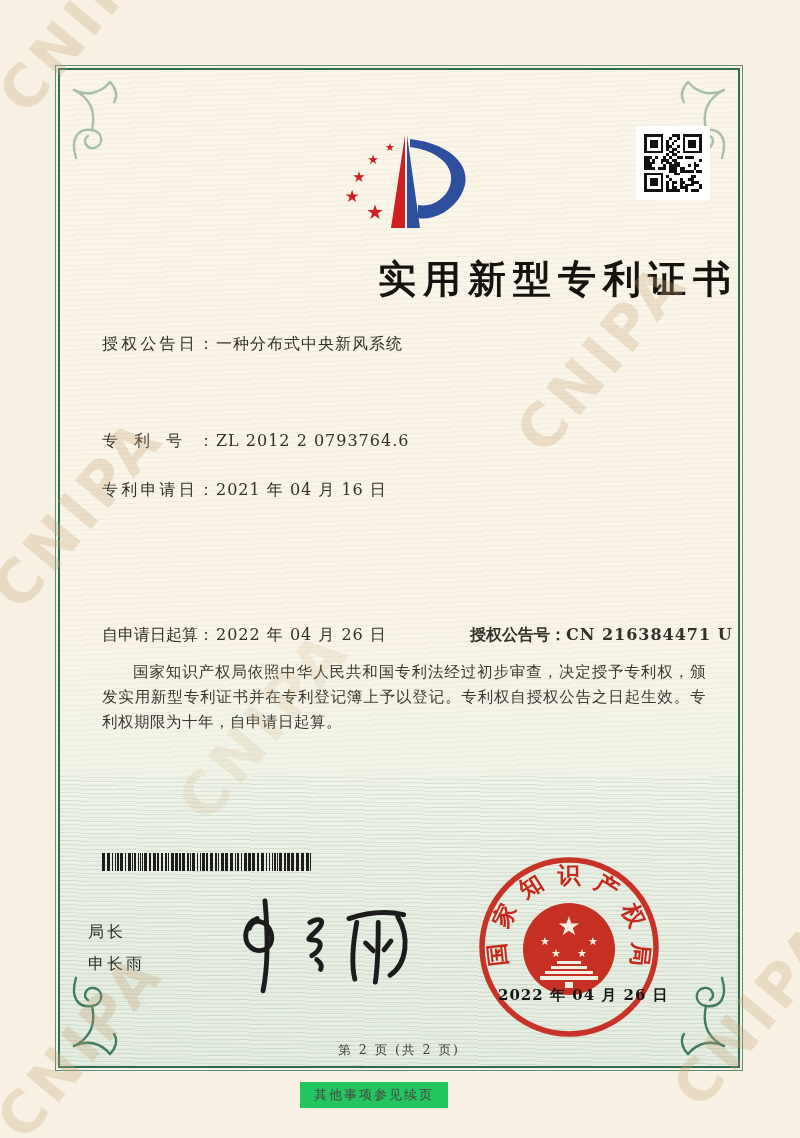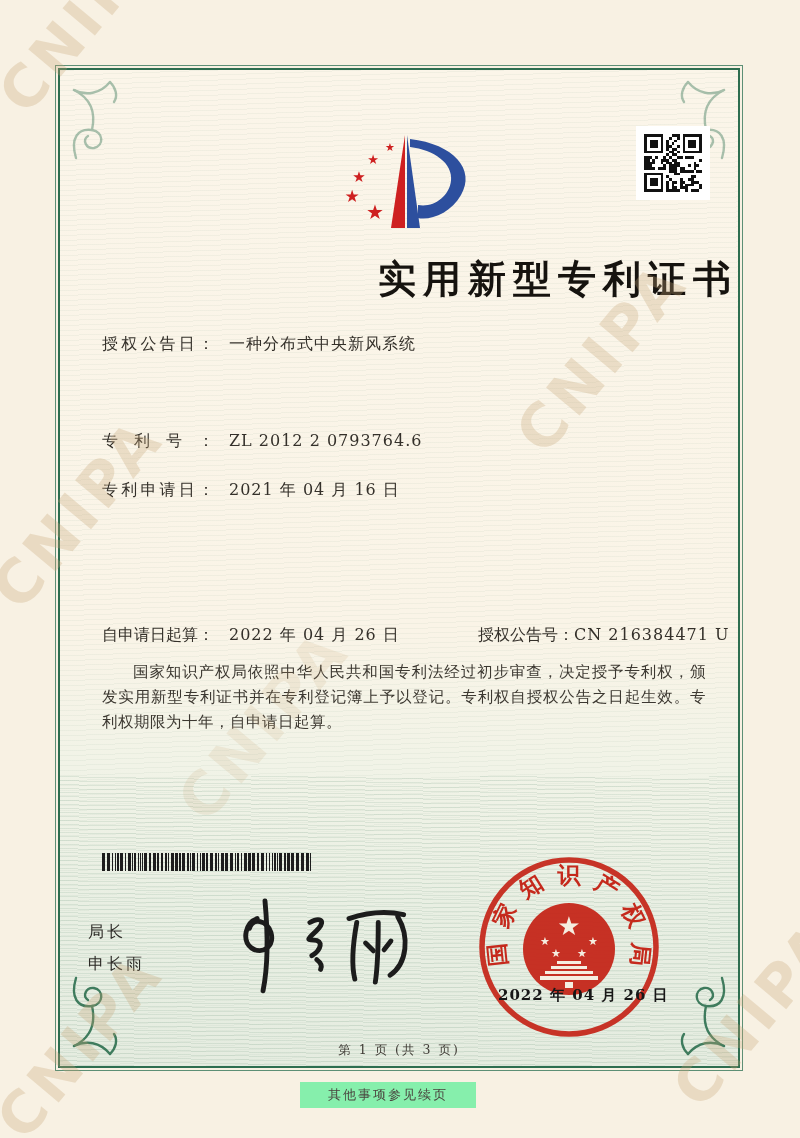--- a/index.html
+++ b/index.html
@@ -32,42 +32,42 @@
   .logo   { position:absolute; left:262px; top:62px; width:170px; height:100px; }
   .qr     { position:absolute; left:576px; top:56px; width:74px; height:74px; background:#fff;
             display:flex; align-items:center; justify-content:center; }
   .title  { position:absolute; left:0; right:0; top:184px; text-align:right;
             font-size:38px; font-weight:700; letter-spacing:7px; color:#16130f; }
 
   
   .frow  { position:absolute; left:42px; width:608px; font-size:16px; color:#34302a; line-height:1.5; }
   .flabel{ display:inline-block; width:112px; text-align:justify; text-align-last:justify;
            vertical-align:top; color:#34302a; }
-  .fvalue{ display:inline-block; width:480px; vertical-align:top; letter-spacing:1px; margin-left:15px; }
-  .grant { position:absolute; left:376px; top:0; white-space:nowrap; }
+  .fvalue{ display:inline-block; width:480px; vertical-align:top; letter-spacing:1px; margin-left:2px; }
+  .grant { position:absolute; left:368px; top:0; white-space:nowrap;font-weight:bold; }
   .grant .flabel { width:auto; text-align-last:auto; }
 
   
   .paras { position:absolute; left:42px; top:590px; width:604px; }
   .paras p { font-size:15.5px; line-height:1.62; text-indent:2em; text-align:justify;
              color:#3c3831; letter-spacing:.5px; }
 
   
   .barcode { position:absolute; left:42px; top:783px; width:216px; height:18px; }
   .signer  { position:absolute; left:28px; top:846px; font-size:16px; letter-spacing:3px;
              color:#2c2a26; line-height:2.0; }
   .sig     { position:absolute; left:164px; top:818px; width:205px; height:110px; }
   .seal    { position:absolute; left:416px; top:784px; width:186px; height:186px; }
   .sealdate{ position:absolute; left:438px; top:916px; width:170px; font-size:15px; font-weight:700;
              letter-spacing:1px; color:#171717; z-index:3; white-space:nowrap; }
   .pagenum { position:absolute; left:0; right:0; top:972px; text-align:center;
              font-size:12.5px; letter-spacing:2px; color:#3f3b35; }
 
   
-  .contnote { position:absolute; left:300px; top:1082px; width:176px; height:26px; background:#86efac;
+  .contnote { position:absolute; left:300px; top:1082px; width:148px; height:26px; background:#22c55e;
               z-index:2; display:flex; align-items:center; justify-content:center;
               font-size:13px; letter-spacing:2px; color:#4a453f; }
 </style>
 </head>
 <body>
 
 <div class="page">
 
   <div class="cert">
     <div class="tex"></div>
@@ -394,21 +394,21 @@
             <rect x="-18" y="19" width="36" height="3"></rect>
             <rect x="-24" y="24" width="48" height="3"></rect>
             <rect x="-29" y="29" width="58" height="4"></rect>
             <rect x="-4" y="35" width="8" height="6"></rect>
           </g>
         </g>
       </svg>
     </div>
     <div class="sealdate">2022 年 04 月 26 日</div>
 
-    <div class="pagenum">第 1 页 (共 3 页)</div>
+    <div class="pagenum">第 2 页 (共 2 页)</div>
   </div>
 
   <div class="contnote">其他事项参见续页</div>
 
   <div class="wm" style="left:-28px; top:-14px; font-size:58px;">CNIPA</div>
   <div class="wm" style="left:488px; top:322px; font-size:60px;">CNIPA</div>
   <div class="wm" style="left:-36px; top:478px; font-size:60px;">CNIPA</div>
   <div class="wm" style="left:150px; top:690px; font-size:60px; opacity:.55;">CNIPA</div>
   <div class="wm" style="left:-30px; top:1012px; font-size:58px;">CNIPA</div>
   <div class="wm" style="left:646px; top:980px; font-size:58px;">CNIPA</div>

